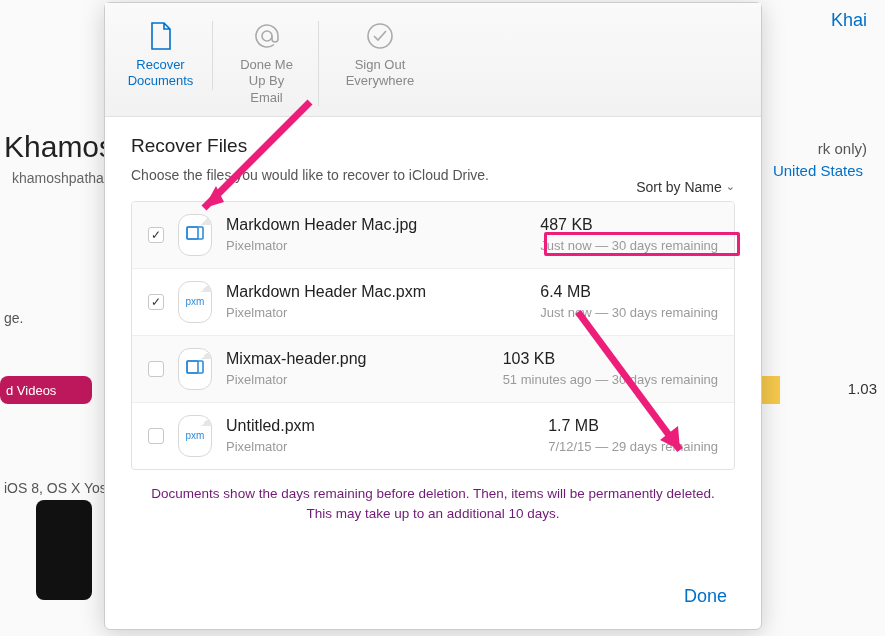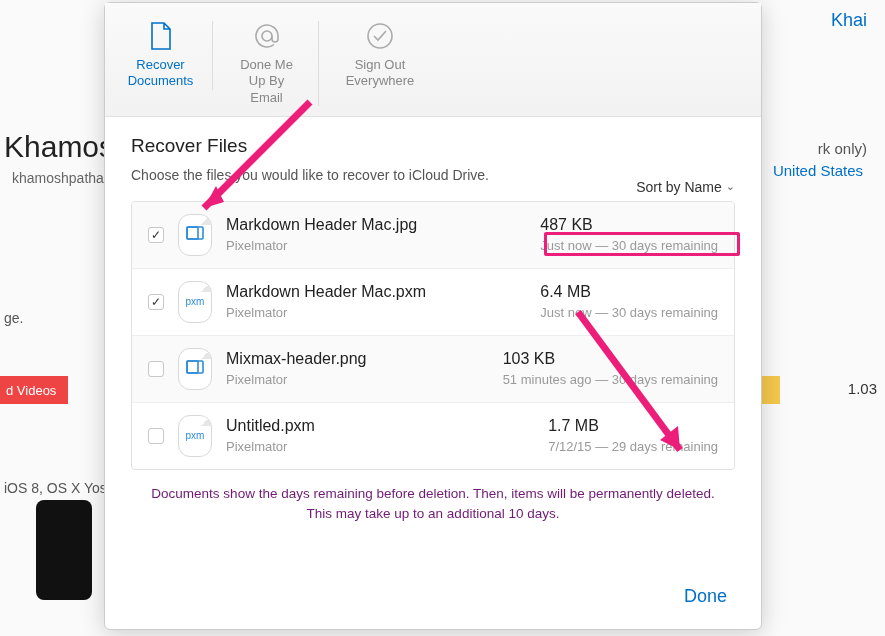--- a/index.html
+++ b/index.html
@@ -35,23 +35,23 @@
   .bg .rkonly {
     position: absolute; top: 140px; right: 18px; color: #555; font-size: 15px;
   }
   .bg .us {
     position: absolute; top: 162px; right: 22px; color: #0070c9; font-size: 15px;
   }
   .bg .ge {
     position: absolute; top: 310px; left: 4px; color: #555; font-size: 14px;
   }
   .bg .videos {
-    position: absolute; top: 376px; left: 0; width: 68px; height: 28px;
-    background: #ef4444; color: #fff; font-size: 13px;
-    display:flex; align-items:center; padding-left:6px;
+    position: absolute; top: 376px; left: 0; width: 92px; height: 28px;
+    background: #be185d; color: #fff; font-size: 13px;
+    display:flex; align-items:center; padding-left:6px;border-radius:8px;
   }
   .bg .yellowbar {
     position: absolute; top: 376px; right: 105px; width: 18px; height: 28px;
     background: #f5c84c;
   }
   .bg .num {
     position: absolute; top: 380px; right: 8px; color: #333; font-size: 15px;
   }
   .bg .ios {
     position: absolute; top: 480px; left: 4px; color: #555; font-size: 14px;

